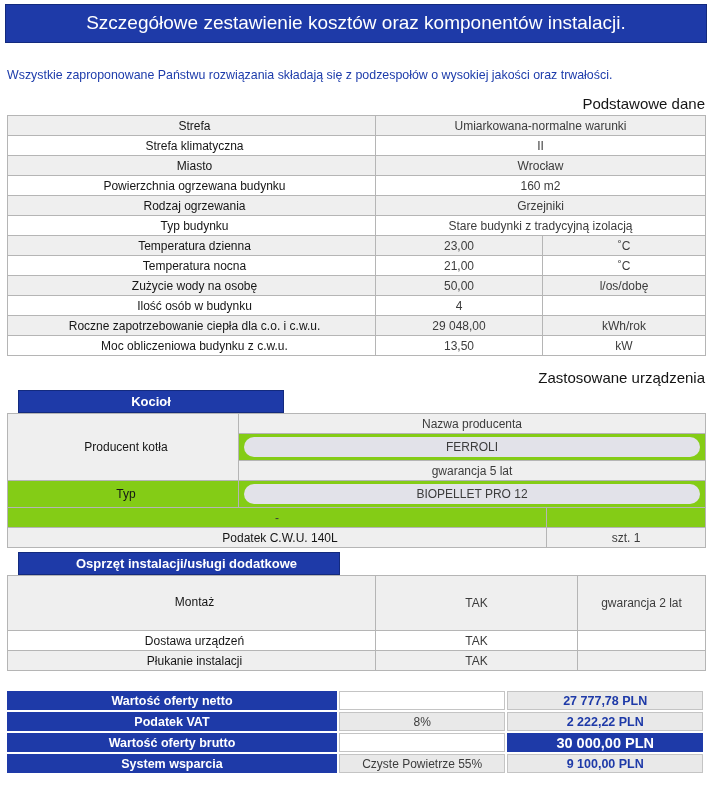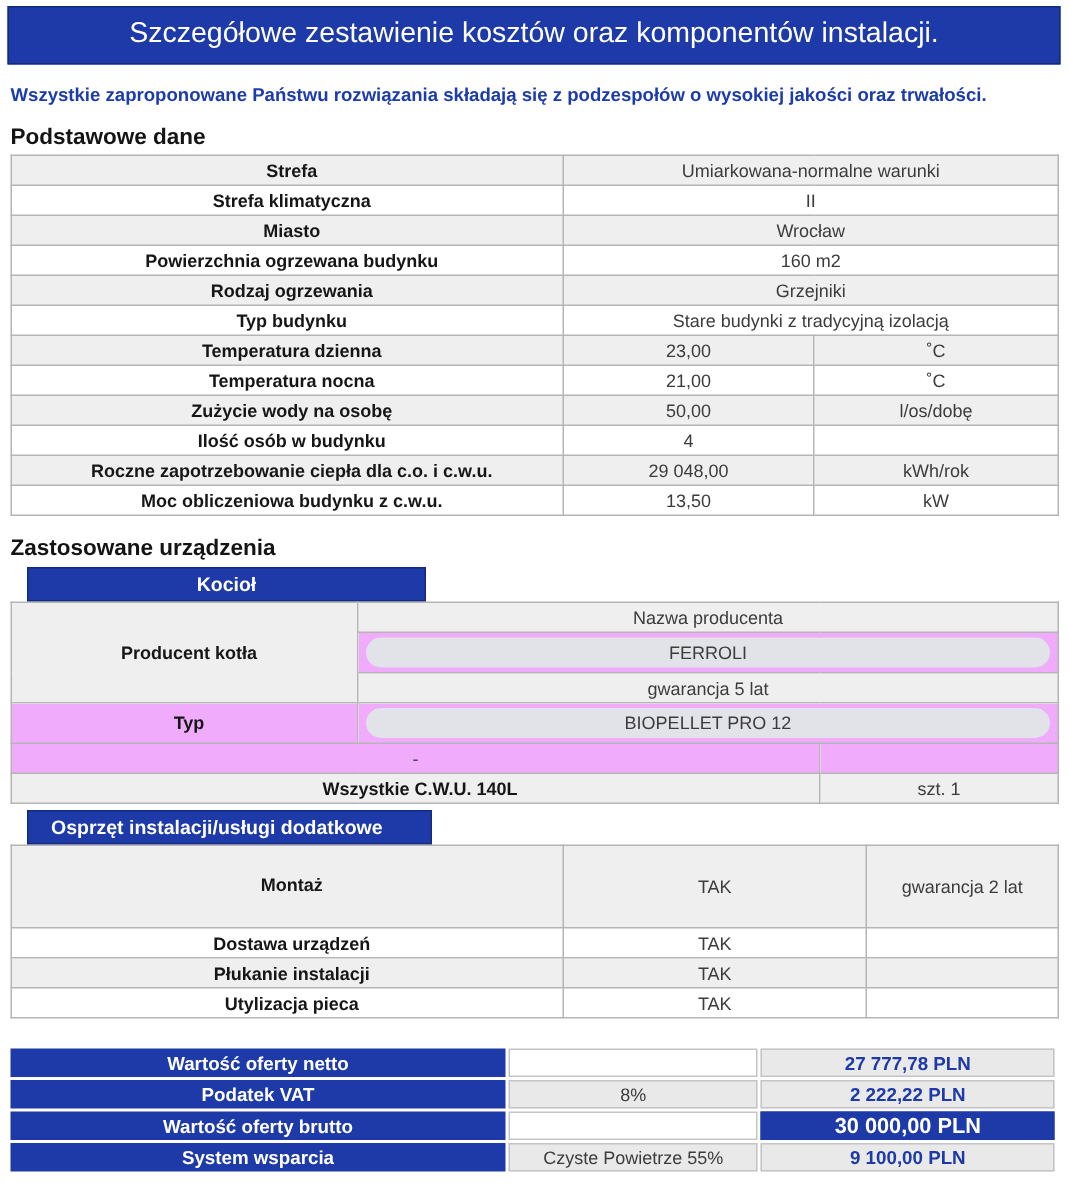--- a/index.html
+++ b/index.html
@@ -16,65 +16,66 @@
     background:#1e3aa8;
     border:1px solid #132a7e;
     color:#ffffff;
     text-align:center;
     font-weight:normal;
     font-size:19px;
     padding:7px 0 8px 0;
   }
 
   .subtitle{
-    margin:13px 7px 0 7px;
+    margin:25px 7px 0 7px;
     color:#1d3cab;
-    font-weight:bold;
+    font-weight:normal;
     font-size:12.4px;
   }
 
   .section-heading{
     margin:13px 7px 3px 7px;
-    font-weight:bold;
+    font-weight:normal;
     font-size:15px;
     color:#141414;
+    text-align:right;
   }
 
   
   table{border-collapse:collapse;table-layout:fixed;}
   .grid{margin-left:7px;width:698px;font-size:12px;}
   .grid td{
     border:1px solid #b5b5b5;
     padding:2px 4px;
     text-align:center;
     height:15px;
     color:#3c3c3c;
     overflow:hidden;
   }
-  .grid td.label{font-weight:bold;color:#161616;padding-left:10px;}
+  .grid td.label{font-weight:normal;color:#161616;padding-left:10px;}
   .stripe tr:nth-child(odd) td{background:#efefef;}
   .stripe tr:nth-child(even) td{background:#ffffff;}
 
   
   .bar{
     margin:4px 0 0 18px;
     background:#1e3aa8;
     border:1px solid #132a7e;
     color:#fff;
     font-weight:bold;
     font-size:13px;
     padding:3px 0;
     box-sizing:border-box;
   }
   .bar.kociol{width:266px;text-align:center;}
-  .bar.osprzet{width:270px;text-align:left;padding-left:15px;}
+  .bar.osprzet{width:322px;text-align:center;padding-left:15px;}
 
   
   .devices-table tr.gray td{background:#efefef;}
-  .devices-table tr.white td{background:#f0abfc;}
+  .devices-table tr.white td{background:#84cc16;}
   .devices-table td.producer-cell{background:#efefef;text-align:center;}
   .pill{
     display:block;
     margin:2px 3px;
     background:#e2e2e9;
     border-radius:10px;
     padding:3px 0;
     color:#3c3c3c;
   }
   .devices-table td.pill-cell{padding:1px 2px;}
@@ -229,21 +230,21 @@
         <td class="label">Typ</td>
         <td colspan="2" class="pill-cell">
             <span class="pill">BIOPELLET PRO 12</span>
           </td>
       </tr>
       <tr class="white">
         <td colspan="2">-</td>
         <td></td>
       </tr>
       <tr class="gray">
-        <td colspan="2" class="label">Wszystkie C.W.U. 140L</td>
+        <td colspan="2" class="label">Podatek C.W.U. 140L</td>
         <td>szt. 1</td>
       </tr>
     </tbody>
   </table>
 
   <div class="bar osprzet">Osprzęt instalacji/usługi dodatkowe</div>
 
   <table class="grid stripe acc-table">
     <colgroup>
         <col style="width:368px">
@@ -263,25 +264,20 @@
     <td class="val">TAK</td>
     <td class="note"></td>
   </tr>
 
   <tr>
     <td class="label">Płukanie instalacji</td>
     <td class="val">TAK</td>
     <td class="note"></td>
   </tr>
 
-  <tr>
-    <td class="label">Utylizacja pieca</td>
-    <td class="val">TAK</td>
-    <td class="note"></td>
-  </tr>
 </tbody>
   </table>
 
   <table class="pricing-table">
     <colgroup>
         <col style="width:329px">
         <col style="width:166px">
         <col style="width:195px">
       </colgroup>
     <tbody>

